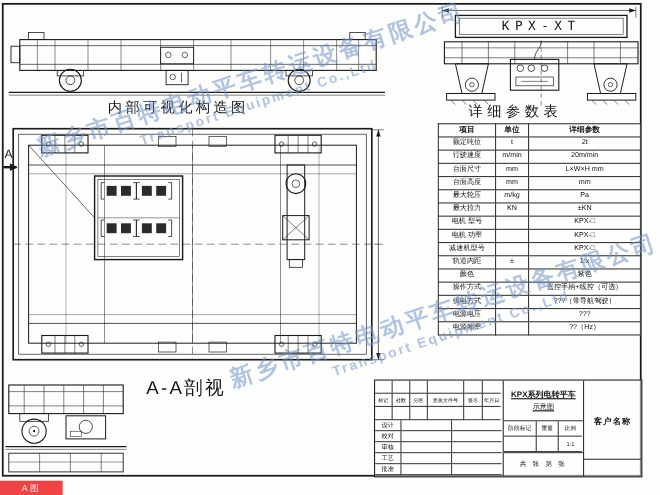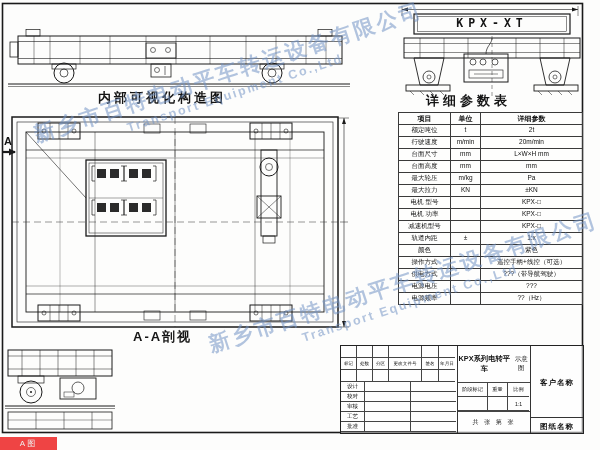--- a/index.html
+++ b/index.html
@@ -1,22 +1,22 @@
 <!DOCTYPE html>
 <html><head>
 <meta charset="utf-8">
 <style>
   html,body{margin:0;padding:0;background:#f7f7f5;}
   .page{position:relative;width:600px;height:450px;background:#fdfdfc;overflow:hidden;
         font-family:"Liberation Sans",sans-serif;color:#111;}
   svg{position:absolute;left:0;top:0;z-index:1;}
-  .cap{position:absolute;z-index:3;font-weight:700;color:#151515;white-space:nowrap;}
+  .cap{position:absolute;z-index:3;font-weight:400;color:#151515;white-space:nowrap;}
   #cap-side{left:98px;top:89px;font-size:13px;letter-spacing:3px;}
   #cap-param{left:426px;top:92px;font-size:13px;letter-spacing:4px;}
-  #cap-section{left:133px;top:328px;font-size:13px;letter-spacing:2px;}
+  #cap-section{left:133px;top:341px;font-size:17px;letter-spacing:2px;}
   #model-label{left:414px;top:16px;width:156px;text-align:center;font-size:11.5px;
                letter-spacing:5px;font-family:"DejaVu Sans Mono",monospace;}
   #sec-A{left:4px;top:135px;font-size:11px;}
   .corner-tab{position:absolute;left:0;top:437px;width:57px;height:13px;background:#ef4444;
               color:#eee;font-size:8px;line-height:13px;text-align:center;letter-spacing:2px;z-index:6;}
   
   .param-table{position:absolute;left:398px;top:112px;width:184px;border-collapse:collapse;
                table-layout:fixed;z-index:2;background:rgba(255,255,255,.4);}
   .param-table td{border:0.7px solid #3a3a3a;height:11px;line-height:1.05;padding:0 1px;
                   font-size:6.5px;text-align:center;color:#111;white-space:nowrap;overflow:hidden;}
@@ -27,22 +27,22 @@
   .tb-left{width:116px;border-right:0.8px solid #333;display:flex;flex-direction:column;}
   .rev-grid{display:grid;grid-template-columns:16px 16px 16px 33px 17px 16px;grid-auto-rows:12px;height:36px;}
   .rev-grid div{border-right:.6px solid #444;border-bottom:.6px solid #444;display:flex;
                 align-items:center;justify-content:center;font-size:4.6px;overflow:hidden;}
   .rev-grid div:nth-child(6n){border-right:none;}
   .sign-grid{display:grid;grid-template-columns:24px 46px 45px;grid-auto-rows:10px;flex:1;}
   .sign-grid div{border-right:.6px solid #444;border-bottom:.6px solid #444;display:flex;
                  align-items:center;justify-content:center;font-size:5.6px;}
   .sign-grid div:nth-child(3n){border-right:none;}
   .tb-mid{width:72px;border-right:0.8px solid #333;display:flex;flex-direction:column;}
-  .tb-title{height:36px;border-bottom:.6px solid #444;display:flex;flex-direction:row;
-            align-items:center;justify-content:center;gap:2px;text-align:center;}
+  .tb-title{height:36px;border-bottom:.6px solid #444;display:flex;flex-direction:column;
+            align-items:center;justify-content:center;gap:2px;text-align:center;text-decoration:underline;}
   .tb-title .t1{font-size:7.3px;font-weight:700;}
   .tb-title .t2{font-size:6.5px;}
   .stage-grid{display:grid;grid-template-columns:30px 20px 21px;grid-auto-rows:14px;height:28px;
               border-bottom:.6px solid #444;}
   .stage-grid div{border-right:.6px solid #444;border-bottom:.6px solid #444;display:flex;
                   align-items:center;justify-content:center;font-size:5.2px;}
   .stage-grid div:nth-child(3n){border-right:none;}
   .tb-sheet{flex:1;display:flex;align-items:center;justify-content:center;font-size:6px;letter-spacing:2px;}
   .tb-right{flex:1;display:flex;flex-direction:column;}
   .tb-cust{height:44px;border-bottom:.8px solid #333;display:flex;justify-content:center;
@@ -345,21 +345,20 @@
           <div>重量</div>
           <div>比例</div>
           <div></div>
           <div></div>
           <div>1:1</div>
         </div>
       <div class="tb-sheet">共 张 第 张</div>
     </div>
     <div class="tb-right">
       <div class="tb-cust">客户名称</div>
-      <div class="tb-draw">图纸名称</div>
     </div>
   </div>
 
   <div class="wm" id="wm1">
     <div class="cn">新乡市百特电动平车转运设备有限公司</div>
     <div class="en">Transport Equipment Co.,Ltd</div>
   </div>
   <div class="wm" id="wm2">
     <div class="cn">新乡市百特电动平车转运设备有限公司</div>
     <div class="en">Transport Equipment Co.,Ltd</div>

